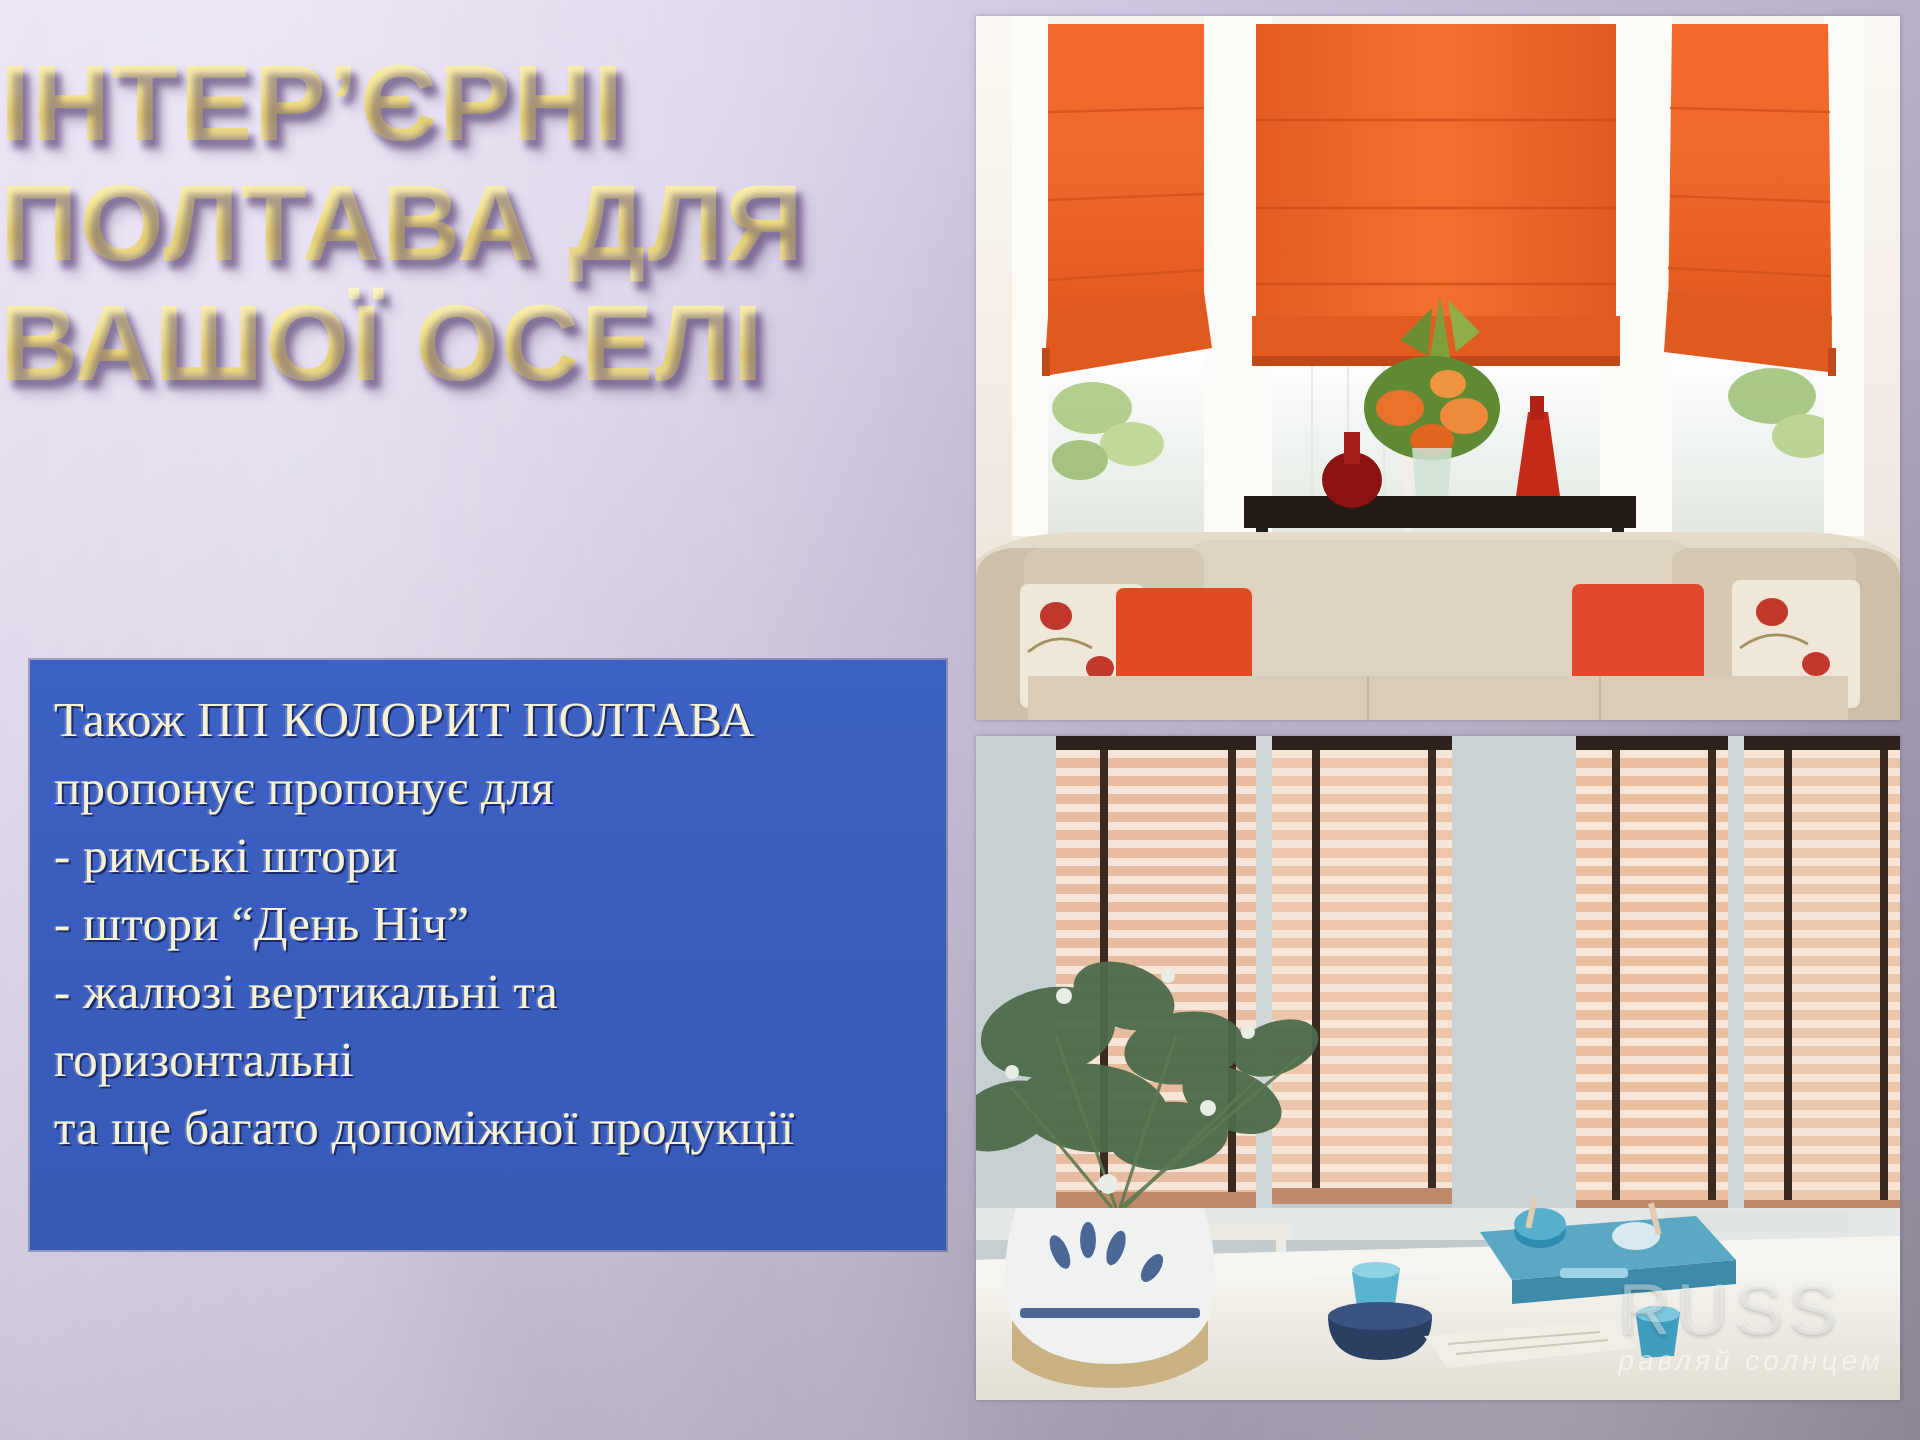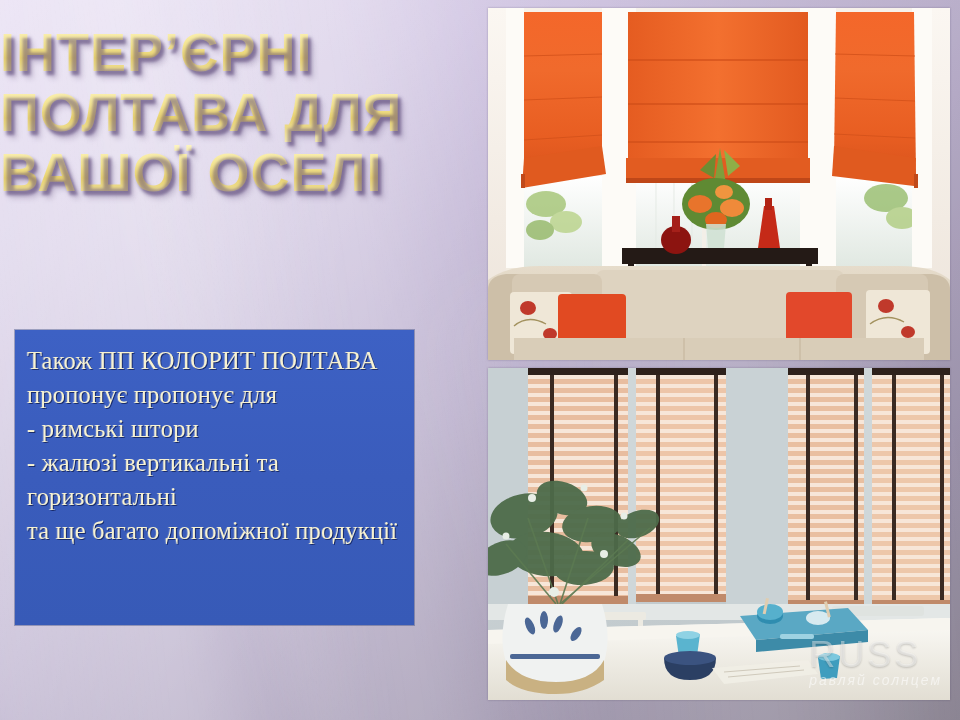--- a/index.html
+++ b/index.html
@@ -75,21 +75,21 @@
     text-shadow: 3px 4px 3px rgba(80,60,110,0.45);
     filter: drop-shadow(3px 4px 2px rgba(85,65,115,0.42));
     white-space: nowrap;
   }
 
   
   #info-panel {
     position: absolute;
     left: 15px;
     top: 330px;
-    width: 399px;
+    width: 458px;
     height: 295px;
     background: #3b5fc0;
     background: linear-gradient(180deg, #3d61c4 0%, #3a5cbc 50%, #375ab7 100%);
     box-shadow: 0 0 0 1px rgba(30,50,110,0.35);
     z-index: 6;
     padding: 0;
     box-sizing: border-box;
   }
   #info-list {
     margin: 0;
@@ -170,20 +170,21 @@
     <span class="title-line">ІНТЕР’ЄРНІ</span>
     <span class="title-line">ПОЛТАВА ДЛЯ</span>
     <span class="title-line">ВАШОЇ ОСЕЛІ</span>
   </div>
 
   <div id="info-panel">
     <ul id="info-list">
       <li class="info-line">Також ПП КОЛОРИТ  ПОЛТАВА</li>
       <li class="info-line">пропонує пропонує для</li>
       <li class="info-line"> - римські штори</li>
+      <li class="info-line"> - штори “День Ніч”</li>
       <li class="info-line"> - жалюзі вертикальні та</li>
       <li class="info-line">горизонтальні</li>
       <li class="info-line">та ще багато допоміжної продукції</li>
     </ul>
   </div>
 
   <div class="photo" id="photo-roman-blinds">
     <svg viewBox="0 0 462 352" preserveAspectRatio="none">
       <defs>
         <linearGradient id="wallg" x1="0" y1="0" x2="0" y2="1">

